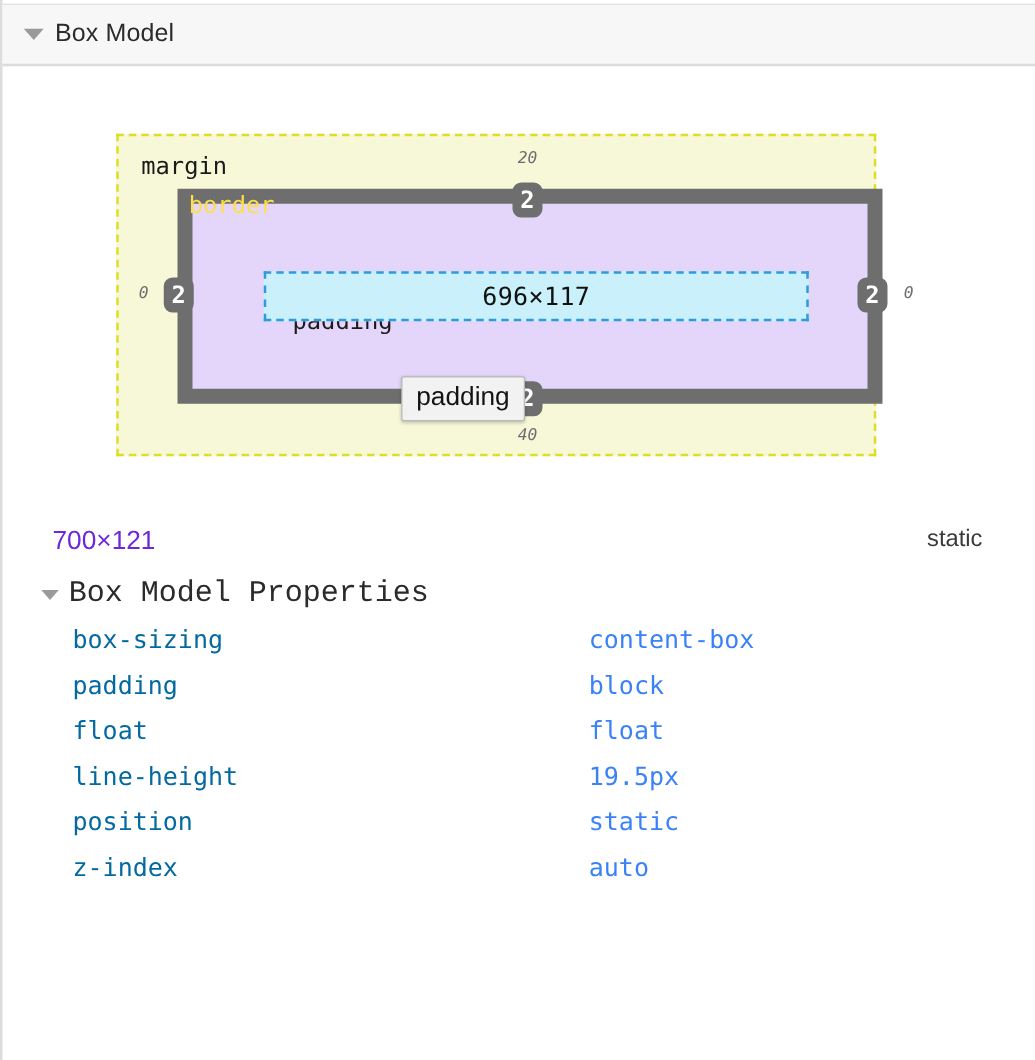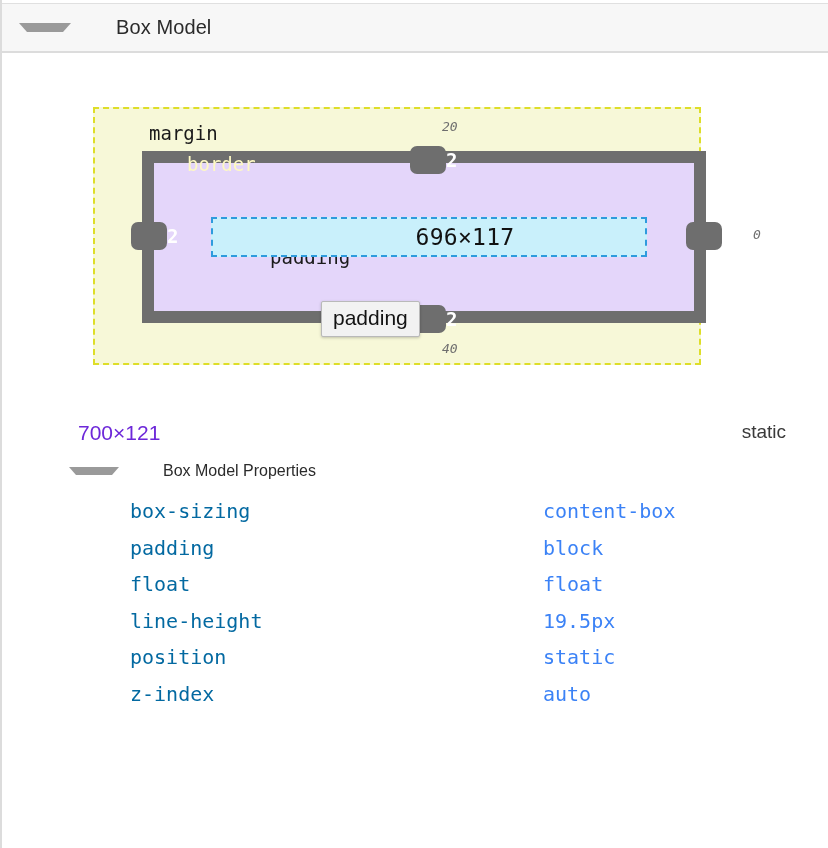--- a/index.html
+++ b/index.html
@@ -1,15 +1,15 @@
 <!DOCTYPE html>
 <html><head>
 <meta charset="utf-8">
 <style>
-  * { box-sizing: border-box; padding-left: 36px; }
+  * { box-sizing: border-box; }
   html, body {
     margin: 0; padding: 0;
     width: 828px; height: 848px;
     background: #ffffff;
     font-family: "Liberation Sans", sans-serif;
     overflow: hidden;
   }
 
   #panel {
     position: relative;
@@ -70,21 +70,21 @@
     position: absolute;
     left: 47px; top: 42px;
     width: 564px; height: 172px;
     background: #6e6e6e;
   }
   #label-border {
     position: absolute;
     left: 9px; top: 2px;
     font-family: "DejaVu Sans Mono", monospace;
     font-size: 19px;
-    color: #fef9c3;
+    color: #fde047;
     z-index: 4;
     white-space: nowrap;
   }
   #padding-box {
     position: absolute;
     left: 12px; top: 12px;
     width: 540px; height: 148px;
     background: #e4d6fa;
   }
   #content-box {
@@ -92,21 +92,21 @@
     left: 57px; top: 54px;
     width: 436px; height: 40px;
     background: #c9f0fb;
     border: 2px dashed #2e9bdd;
     display: flex;
     align-items: center;
     justify-content: center;
   }
   #content-size {
     font-family: "DejaVu Sans Mono", monospace;
-    font-size: 23px;
+    font-size: 20px;
     color: #111111;
     letter-spacing: .3px;
   }
 
   
   .num {
     position: absolute;
     font-family: "DejaVu Sans Mono", monospace;
     font-size: 13px;
     color: #6e6e6e;
@@ -186,22 +186,23 @@
     display: flex;
     align-items: center;
   }
   #props-header .tri {
     border-left: 7px solid transparent;
     border-right: 7px solid transparent;
     border-top: 8px solid #9a9a9a;
     margin-right: 8px;
   }
   #props-title {
-    font-size: 16px;
+    font-size: 24px;
     color: #2b2b2b;
+    font-family: Liberation Mono, monospace;
   }
 
   #props-list {
     position: absolute;
     left: 0; top: 499px;
     width: 828px;
   }
   .prop-row {
     position: relative;
     height: 36.5px;

